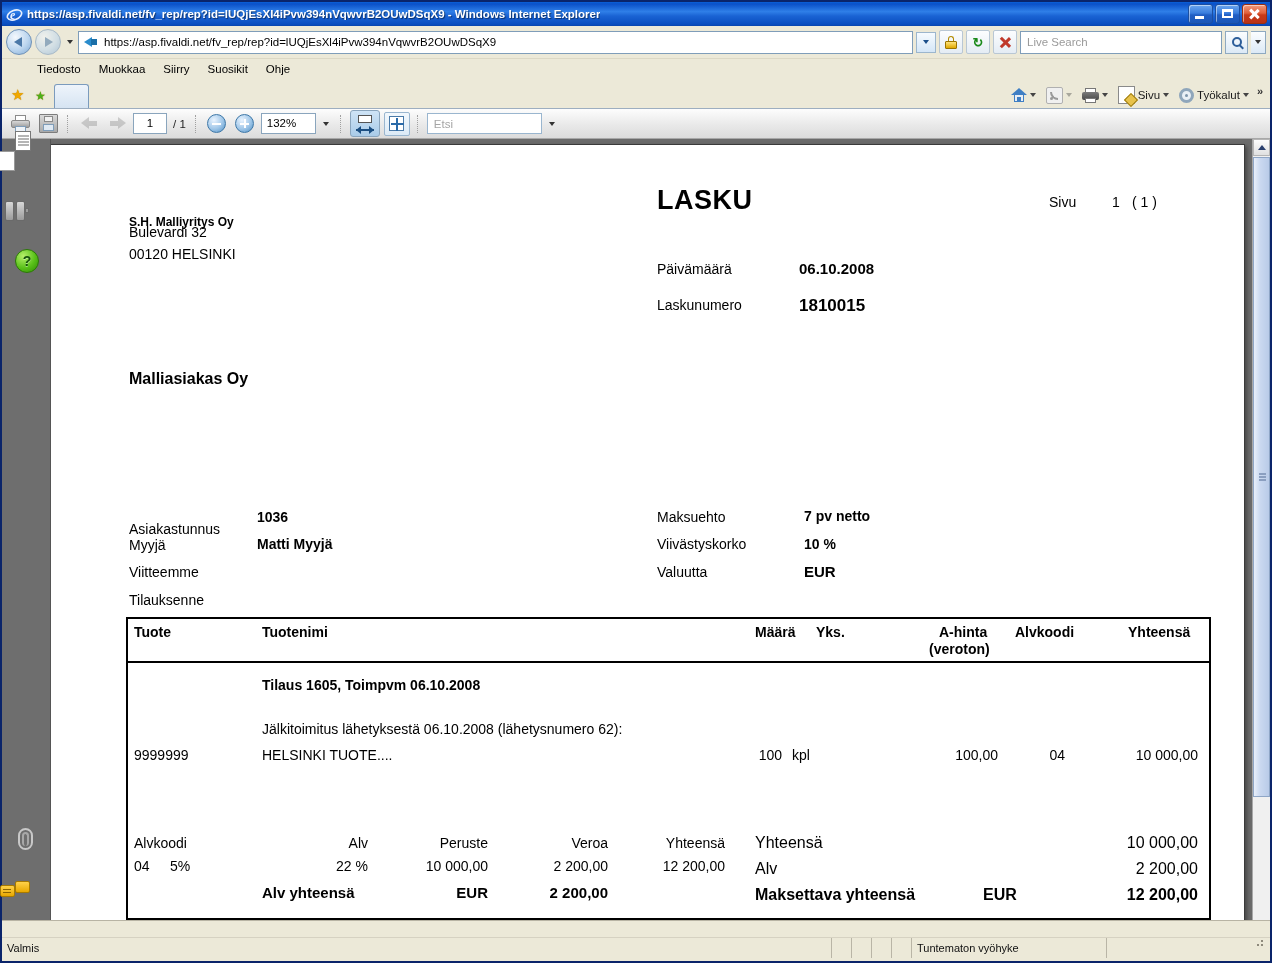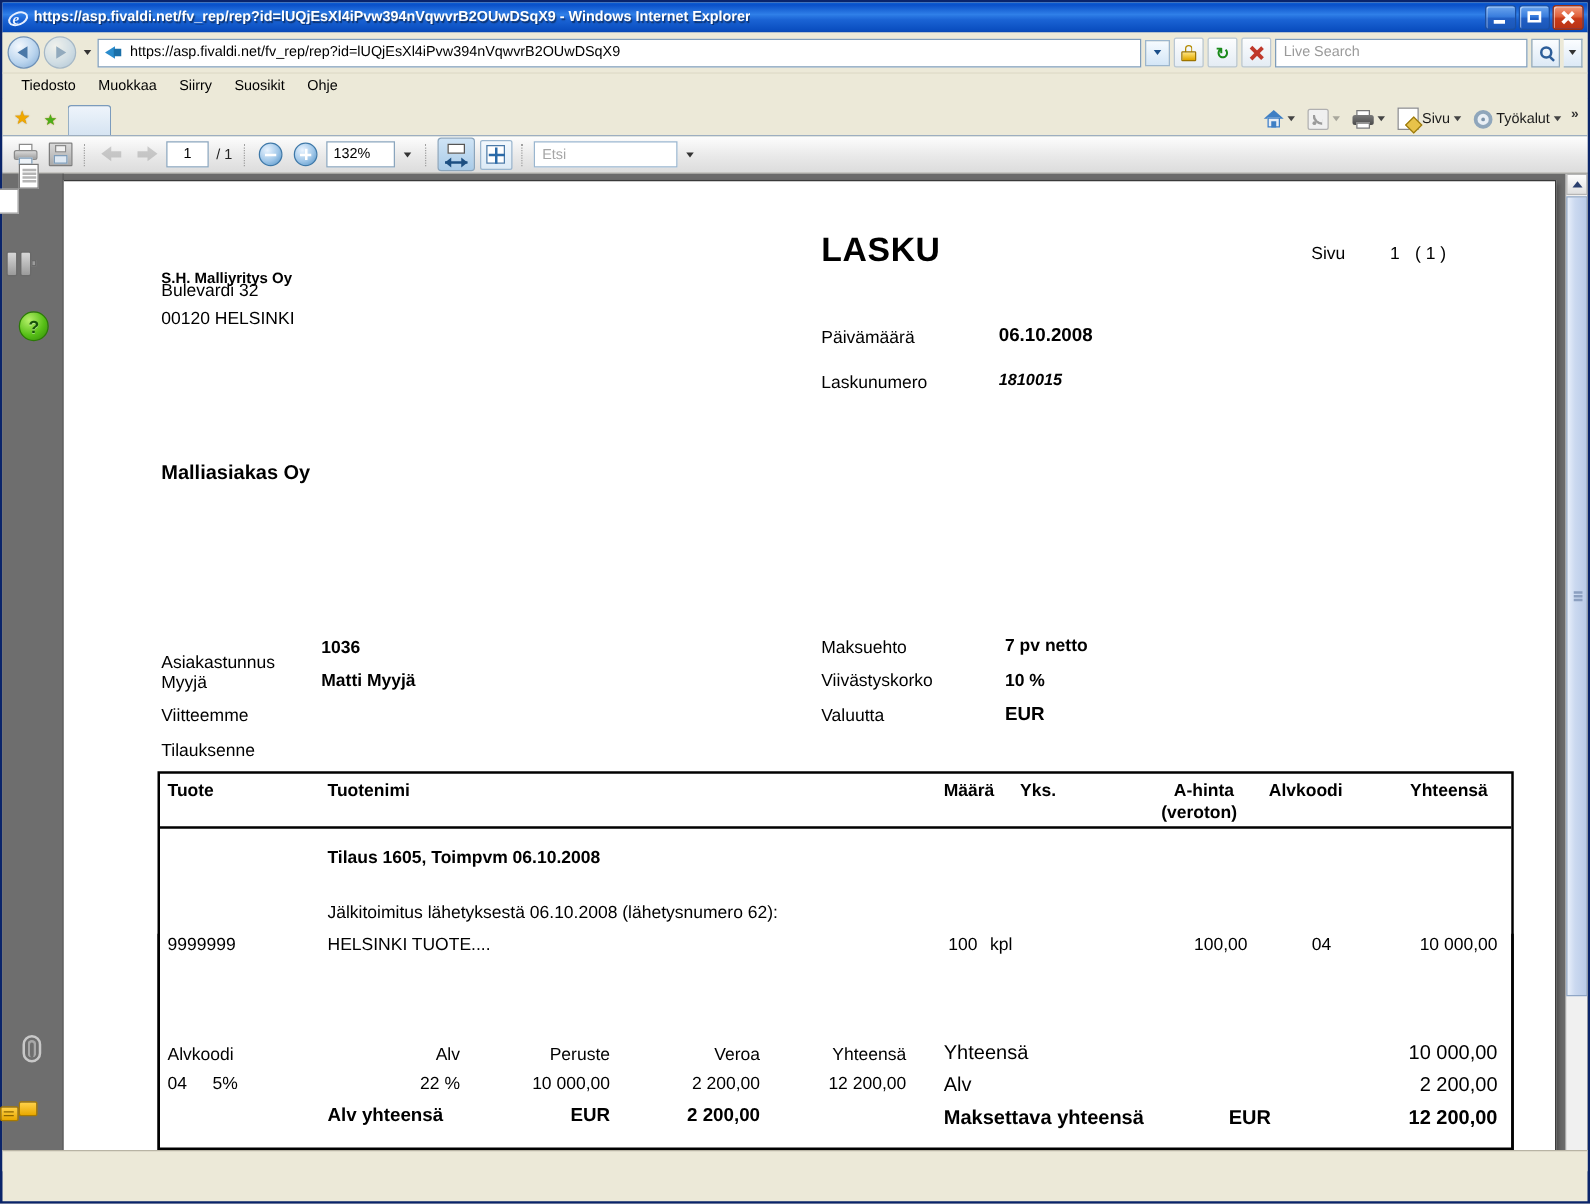--- a/index.html
+++ b/index.html
@@ -55,21 +55,21 @@
   .stopx i.a{transform:rotate(45deg);} .stopx i.b{transform:rotate(-45deg);}
   .searchbox{width:192px;height:21px;background:#fff;border:1px solid #7f9db9;display:flex;align-items:center;padding:0 4px;flex:none;}
   .searchbox input{border:0;outline:0;width:100%;font-family:"Liberation Sans",sans-serif;font-size:11.5px;color:#000;background:transparent;}
   .searchbox input::placeholder{color:#9a9a9a;}
   .sgo{width:21px;height:21px;background:linear-gradient(180deg,#fbfdff,#dce9f6);border:1px solid #8fa9c0;display:flex;align-items:center;justify-content:center;flex:none;}
   .mag{width:10px;height:10px;border:2px solid #2c5d99;border-radius:50%;position:relative;box-sizing:border-box;}
   .mag:after{content:"";position:absolute;right:-4px;bottom:-3px;width:5px;height:2px;background:#2c5d99;transform:rotate(45deg);}
   .sgo2{width:14px;height:21px;background:linear-gradient(180deg,#fbfdff,#dce9f6);border:1px solid #8fa9c0;border-left:0;display:flex;align-items:center;justify-content:center;flex:none;}
 
   
-  .menubar{height:20px;display:flex;align-items:center;padding-left:6px;background:#ece9d8;font-size:11.5px;color:#000;}
+  .menubar{height:20px;display:flex;align-items:center;padding-left:26px;background:#ece9d8;font-size:11.5px;color:#000;}
   .menubar span{padding:2px 9px;}
 
   
   .tabrow{height:29px;display:flex;align-items:flex-end;background:#ece9d8;padding-left:8px;position:relative;border-bottom:1px solid #9daec0;}
   .favstar{width:19px;height:19px;margin:0 3px 4px 0;position:relative;flex:none;}
   .star{position:absolute;left:1px;top:2px;font-size:15px;line-height:15px;color:#f0a800;text-shadow:0 0 1px #a06c00;}
   .star.green{color:#4caf1a;font-size:12px;left:3px;top:4px;}
   .tab{height:23px;display:flex;align-items:center;gap:4px;padding:0 8px;
        background:linear-gradient(180deg,#cfe3f7,#aecbec 60%,#c5dcf4);border:1px solid #7b9bbd;border-bottom:0;
        border-radius:3px 3px 0 0;font-size:11.5px;color:#0a2a50;max-width:300px;}
@@ -428,21 +428,21 @@
           <div class="d-abs" style="left:80px;top:101px;">00120 HELSINKI</div>
 
           <div class="d-abs lasku" style="left:608px;top:40px;">LASKU</div>
           <div class="d-abs" style="left:1000px;top:49px;">Sivu</div>
           <div class="d-abs" style="left:1063px;top:49px;">1</div>
           <div class="d-abs" style="left:1083px;top:49px;">( 1 )</div>
 
           <div class="d-abs" style="left:608px;top:116px;">Päivämäärä</div>
           <div class="d-abs b" style="left:750px;top:115px;font-size:15px;">06.10.2008</div>
           <div class="d-abs" style="left:608px;top:152px;">Laskunumero</div>
-          <div class="d-abs b" style="left:750px;top:151px;font-size:13px;font-style:italic;">1810015</div>
+          <div class="d-abs b" style="left:750px;top:151px;font-size:17px;">1810015</div>
 
           <div class="d-abs b" style="left:80px;top:225px;font-size:16px;">Malliasiakas Oy</div>
 
           <div class="d-abs" style="left:80px;top:376px;text-align:center;">Asiakastunnus</div>
           <div class="d-abs b" style="left:208px;top:364px;">1036</div>
           <div class="d-abs" style="left:80px;top:392px;">Myyjä</div>
           <div class="d-abs b" style="left:208px;top:391px;">Matti Myyjä</div>
           <div class="d-abs" style="left:80px;top:419px;">Viitteemme</div>
           <div class="d-abs b" style="left:208px;top:419px;"></div>
           <div class="d-abs" style="left:80px;top:447px;">Tilauksenne</div>
@@ -526,14 +526,29 @@
               <i></i>
               <i></i>
             </span>
         </div>
       </div>
     </div>
   </div>
 
   <div class="hscroll"></div>
 
+  <div class="statusbar">
+    <span class="sb-cell" style="width:830px">Valmis</span>
+    <span class="sb-cell" style="width:20px"></span>
+    <span class="sb-cell" style="width:20px"></span>
+    <span class="sb-cell" style="width:20px"></span>
+    <span class="sb-cell" style="width:20px"></span>
+    <span class="sb-cell" style="width:195px">Tuntematon vyöhyke</span>
+    <span class="sb-cell" style="flex:1;border-right:0">
+      <span class="sb-grip">
+        <i style="right:2px;bottom:2px"></i>
+          <i style="right:6px;bottom:2px"></i>
+          <i style="right:2px;bottom:6px"></i>
+      </span>
+    </span>
+  </div>
 
 </div>
 
 </body></html>

